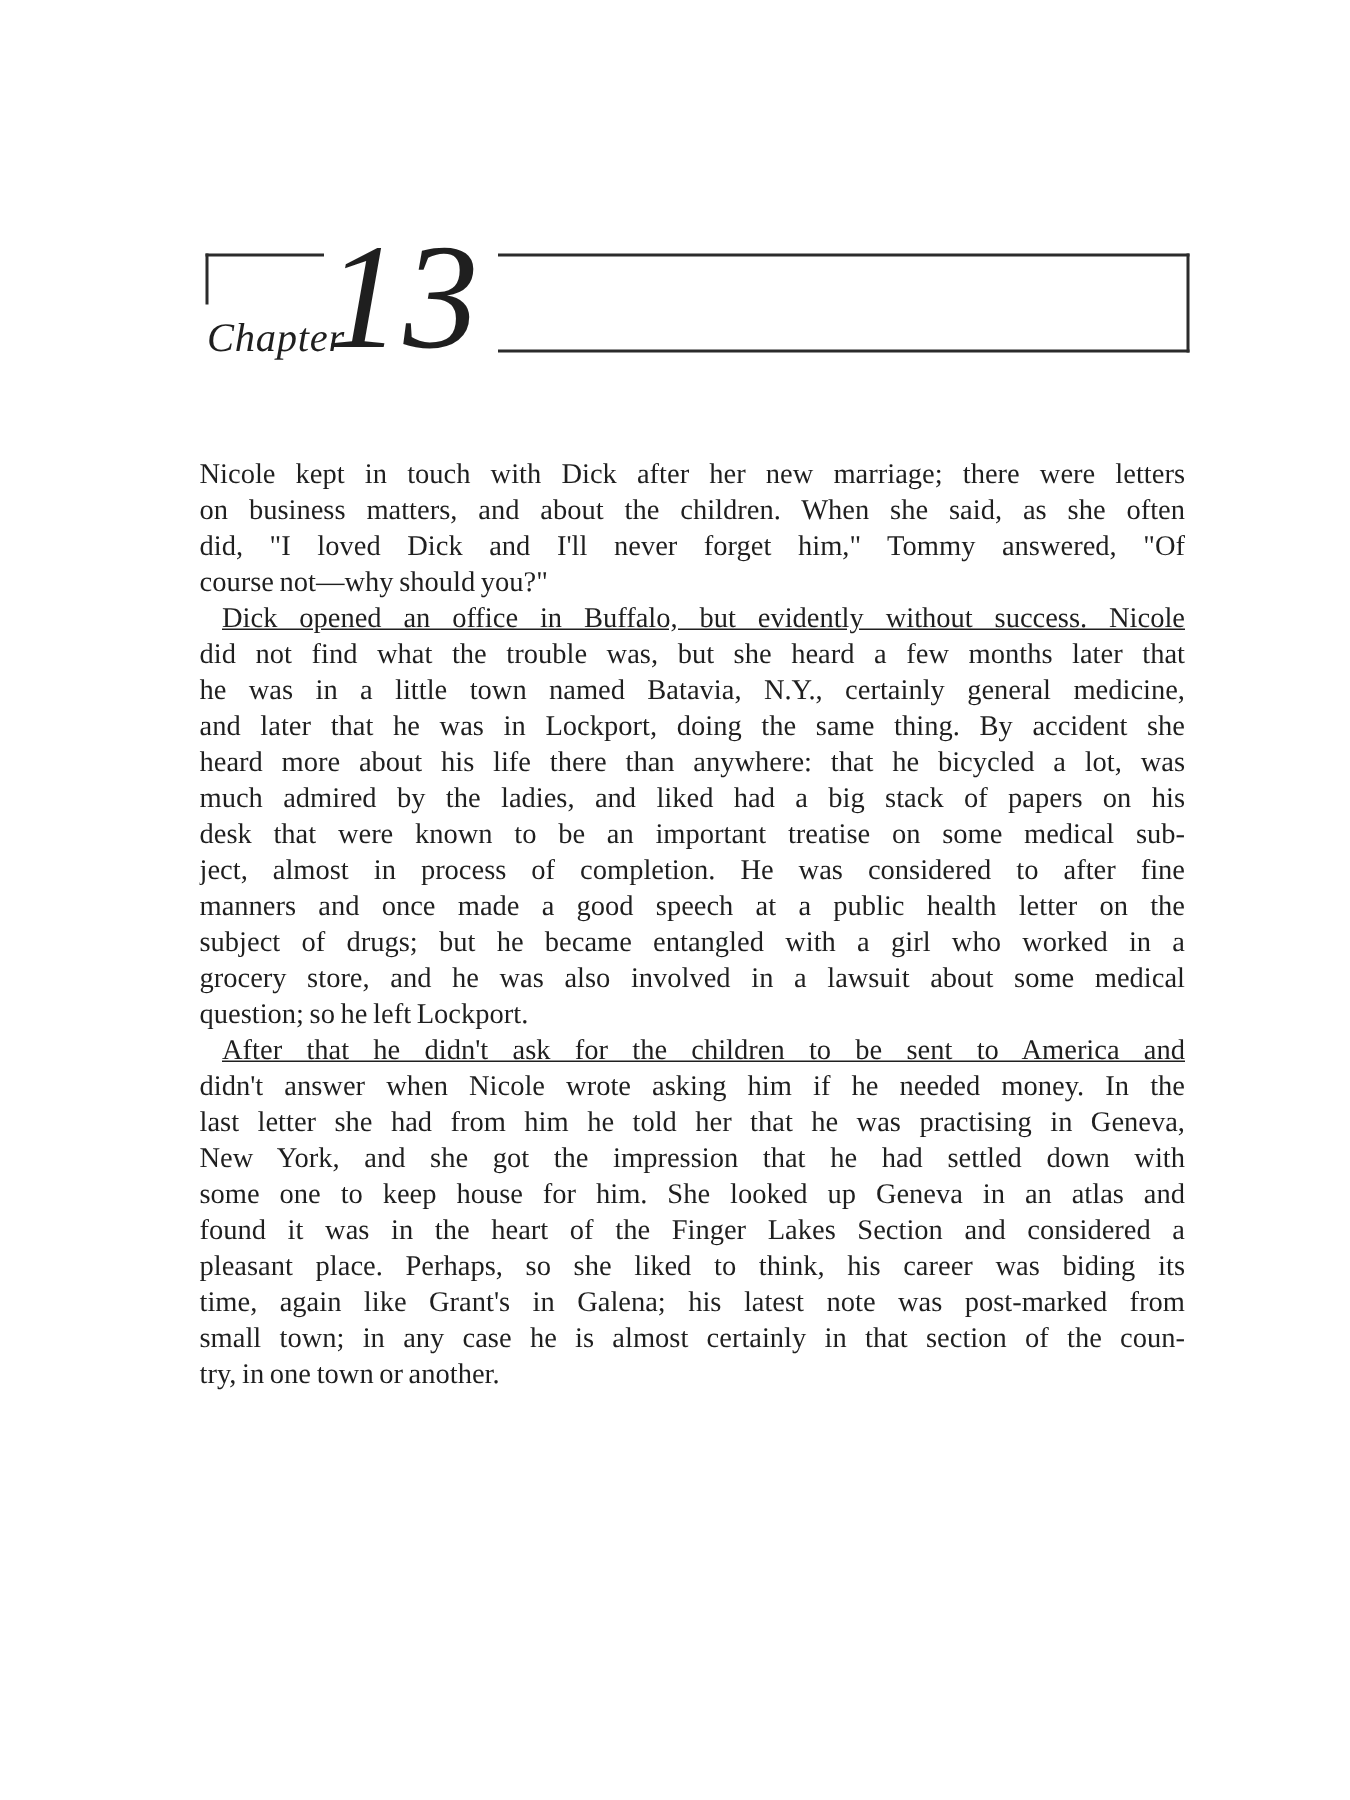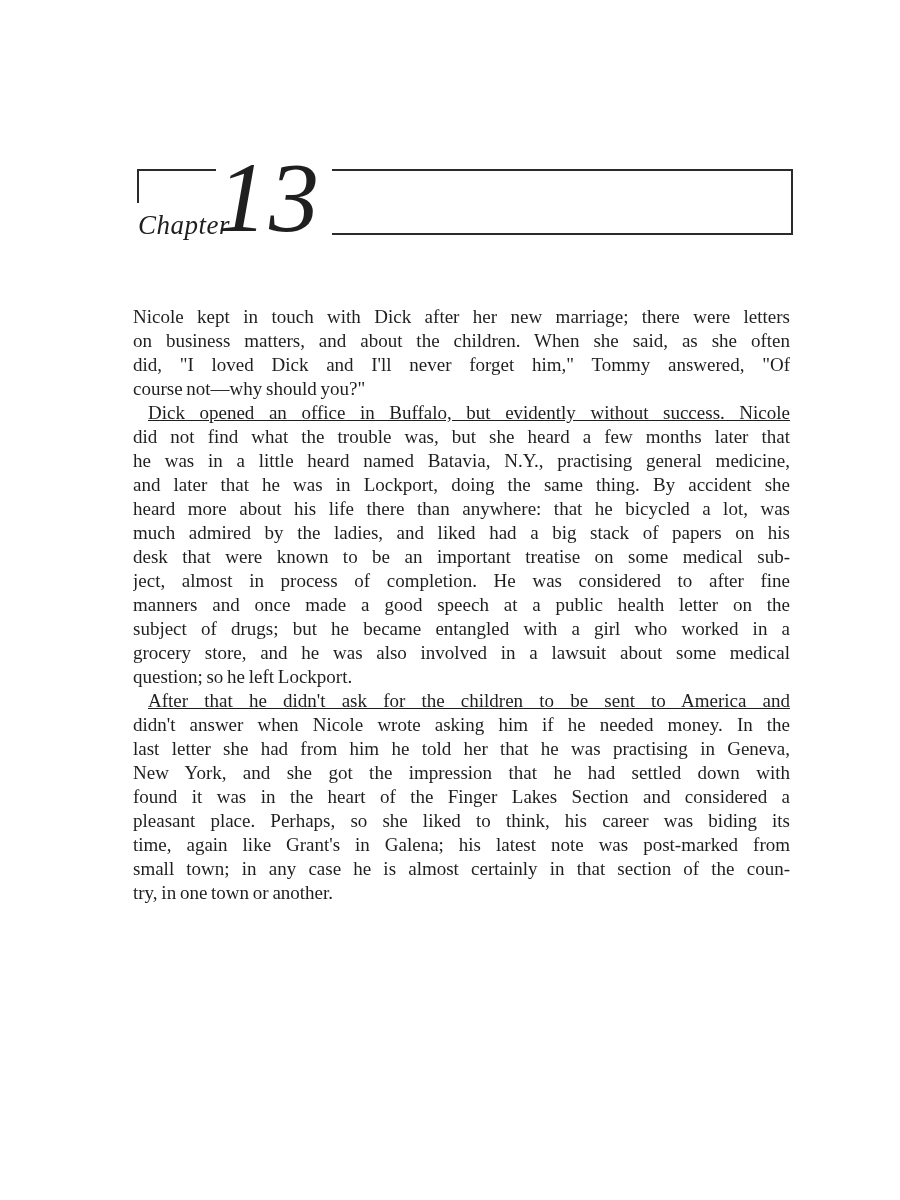--- a/index.html
+++ b/index.html
@@ -106,36 +106,37 @@
   <div class="body-text">
       <div class="paragraph">
         <div class="line">Nicole kept in touch with Dick after her new marriage; there were letters</div>
         <div class="line">on business matters, and about the children. When she said, as she often</div>
         <div class="line">did, "I loved Dick and I'll never forget him," Tommy answered, "Of</div>
         <div class="line last">course not—why should you?"</div>
       </div>
       <div class="paragraph">
         <div class="line indent">Dick opened an office in Buffalo, but evidently without success. Nicole</div>
         <div class="line">did not find what the trouble was, but she heard a few months later that</div>
-        <div class="line">he was in a little heard named Batavia, N.Y., practising general medicine,</div>
+        <div class="line">he was in a little town named Batavia, N.Y., certainly general medicine,</div>
         <div class="line">and later that he was in Lockport, doing the same thing. By accident she</div>
         <div class="line">heard more about his life there than anywhere: that he bicycled a lot, was</div>
         <div class="line">much admired by the ladies, and liked had a big stack of papers on his</div>
         <div class="line">desk that were known to be an important treatise on some medical sub-</div>
         <div class="line">ject, almost in process of completion. He was considered to after fine</div>
         <div class="line">manners and once made a good speech at a public health letter on the</div>
         <div class="line">subject of drugs; but he became entangled with a girl who worked in a</div>
         <div class="line">grocery store, and he was also involved in a lawsuit about some medical</div>
         <div class="line last">question; so he left Lockport.</div>
       </div>
       <div class="paragraph">
         <div class="line indent">After that he didn't ask for the children to be sent to America and</div>
         <div class="line">didn't answer when Nicole wrote asking him if he needed money. In the</div>
         <div class="line">last letter she had from him he told her that he was practising in Geneva,</div>
         <div class="line">New York, and she got the impression that he had settled down with</div>
+        <div class="line">some one to keep house for him. She looked up Geneva in an atlas and</div>
         <div class="line">found it was in the heart of the Finger Lakes Section and considered a</div>
         <div class="line">pleasant place. Perhaps, so she liked to think, his career was biding its</div>
         <div class="line">time, again like Grant's in Galena; his latest note was post-marked from</div>
         <div class="line">small town; in any case he is almost certainly in that section of the coun-</div>
         <div class="line last">try, in one town or another.</div>
       </div>
     </div>
 
 </div>
 

